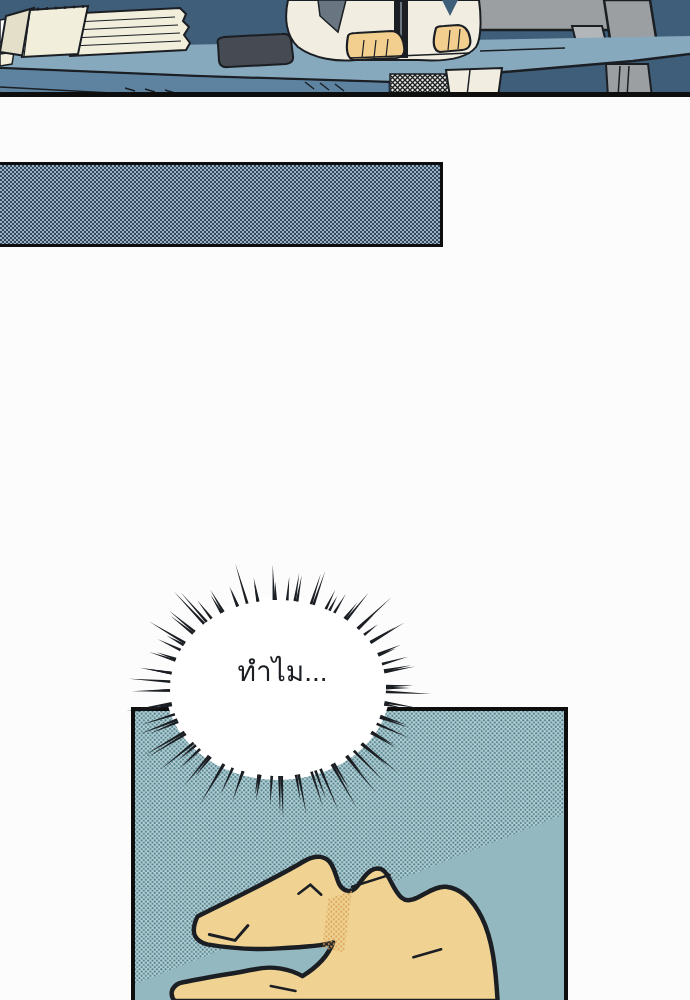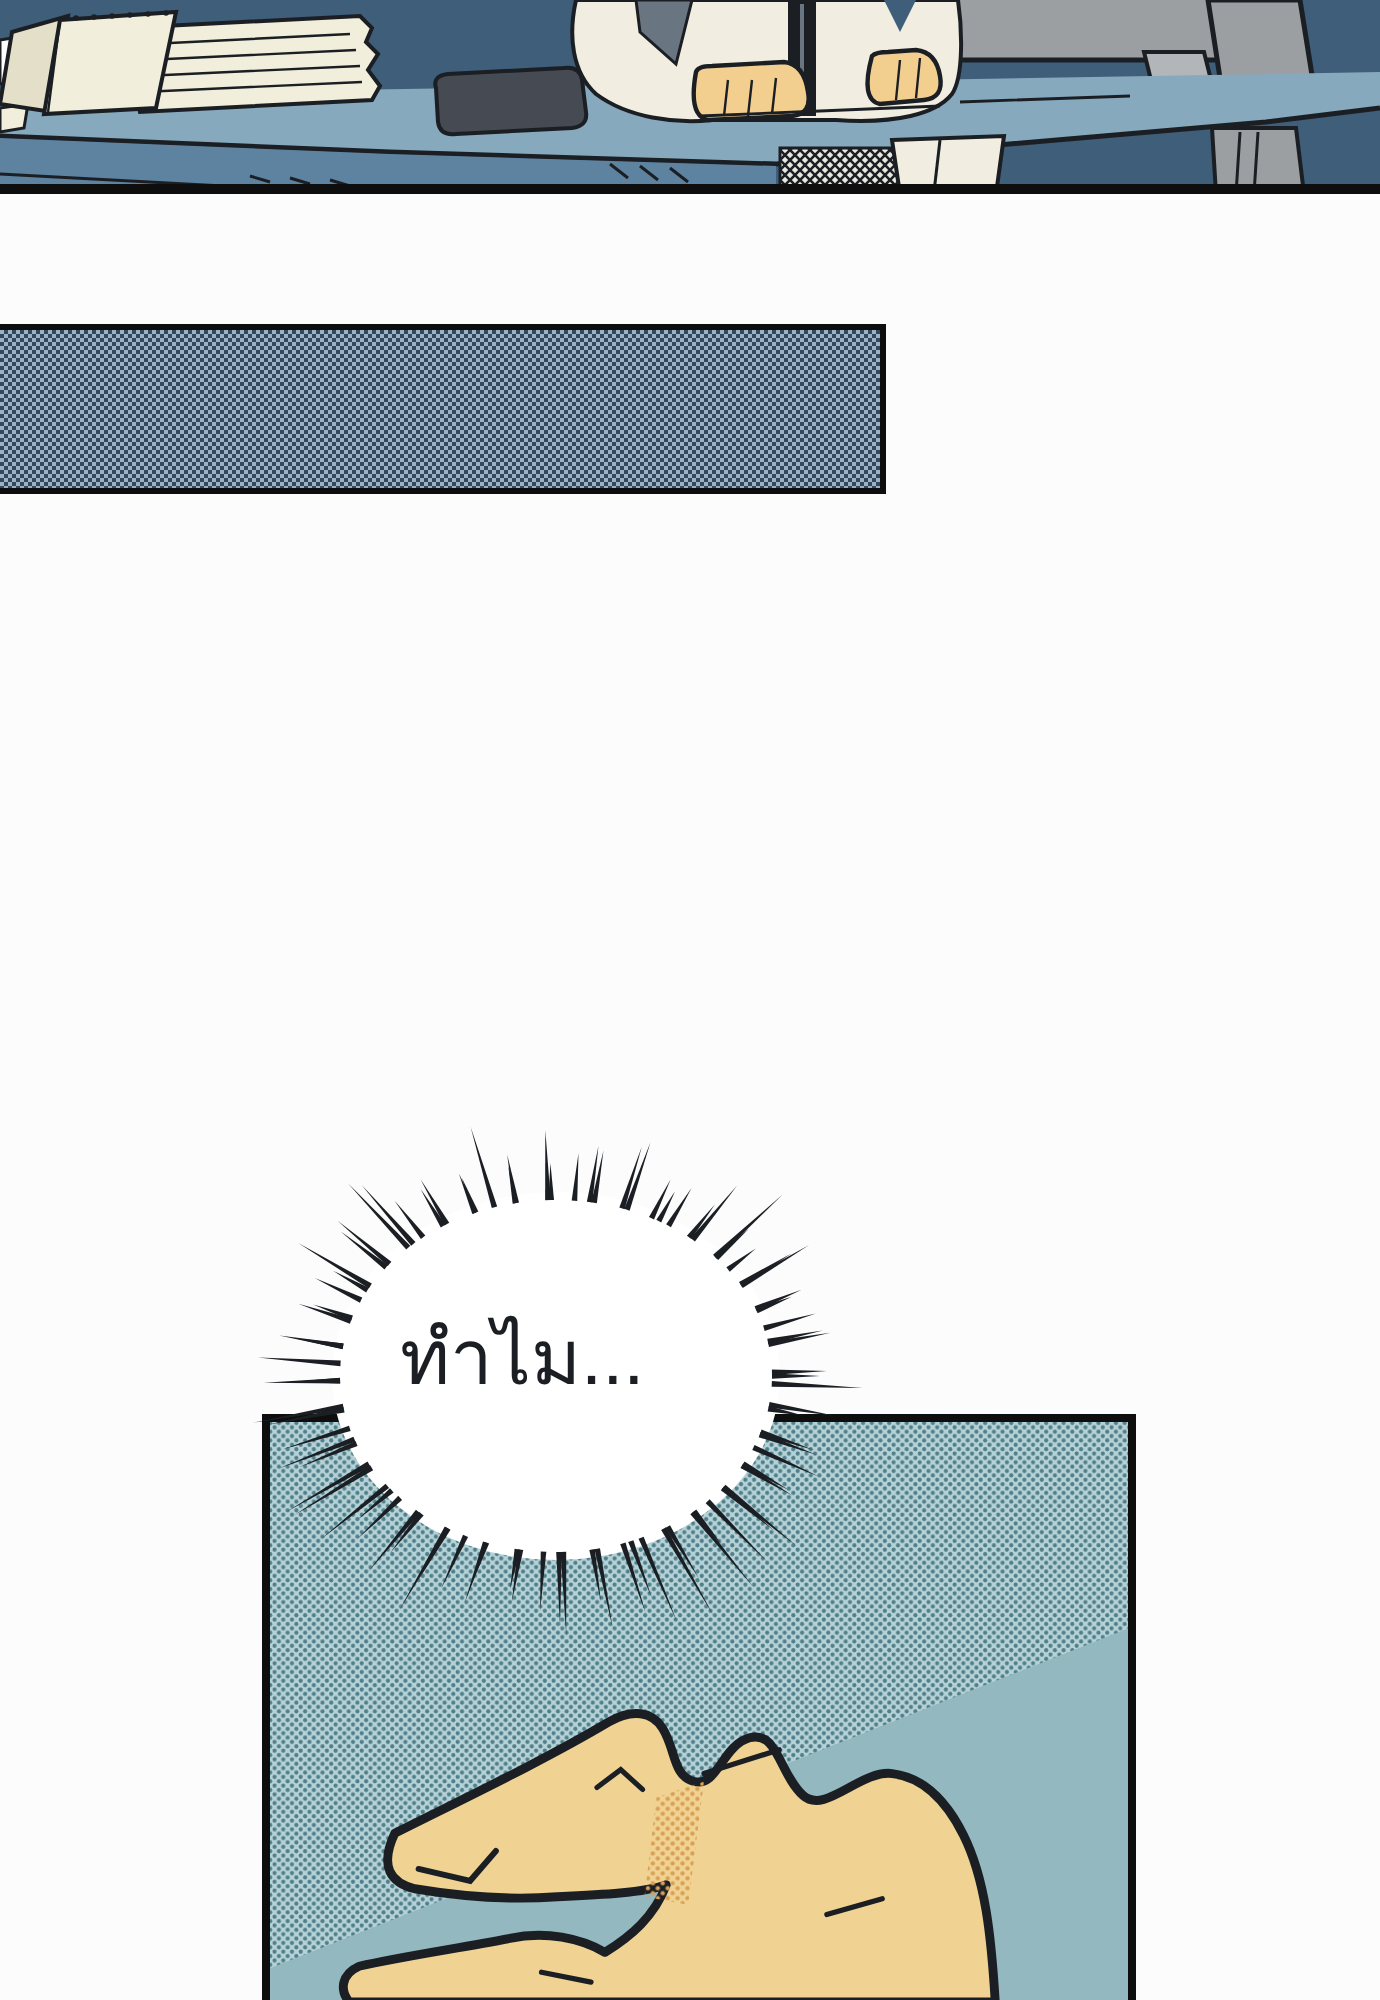--- a/index.html
+++ b/index.html
@@ -34,22 +34,22 @@
   #panel-hand{
     position:absolute;left:131px;top:707px;width:437px;height:293px;
     box-sizing:border-box;border:4px solid var(--panel_border);border-bottom:0;
     overflow:hidden;z-index:1;
   }
   #panel-hand svg{display:block;width:100%;height:100%;}
 
   #bubble-svg{position:absolute;left:93px;top:538px;width:370px;height:300px;z-index:2;}
 
   #bubble-text{
-    position:absolute;left:200px;top:650px;width:185px;z-index:3;
-    font-size:38px;line-height:1.6;color:var(--ink);
+    position:absolute;left:190px;top:650px;width:185px;z-index:3;
+    text-align:center;font-size:28px;line-height:1.6;color:var(--ink);
     white-space:nowrap;
   }
 </style>
 </head>
 <body>
 
 <div id="stage">
 
   <svg id="panel-desk" viewBox="0 0 690 97">
     <defs>

